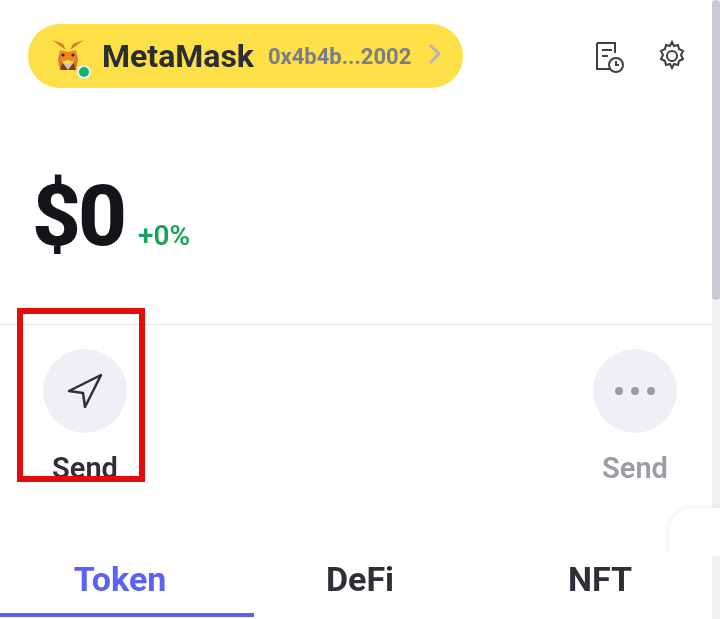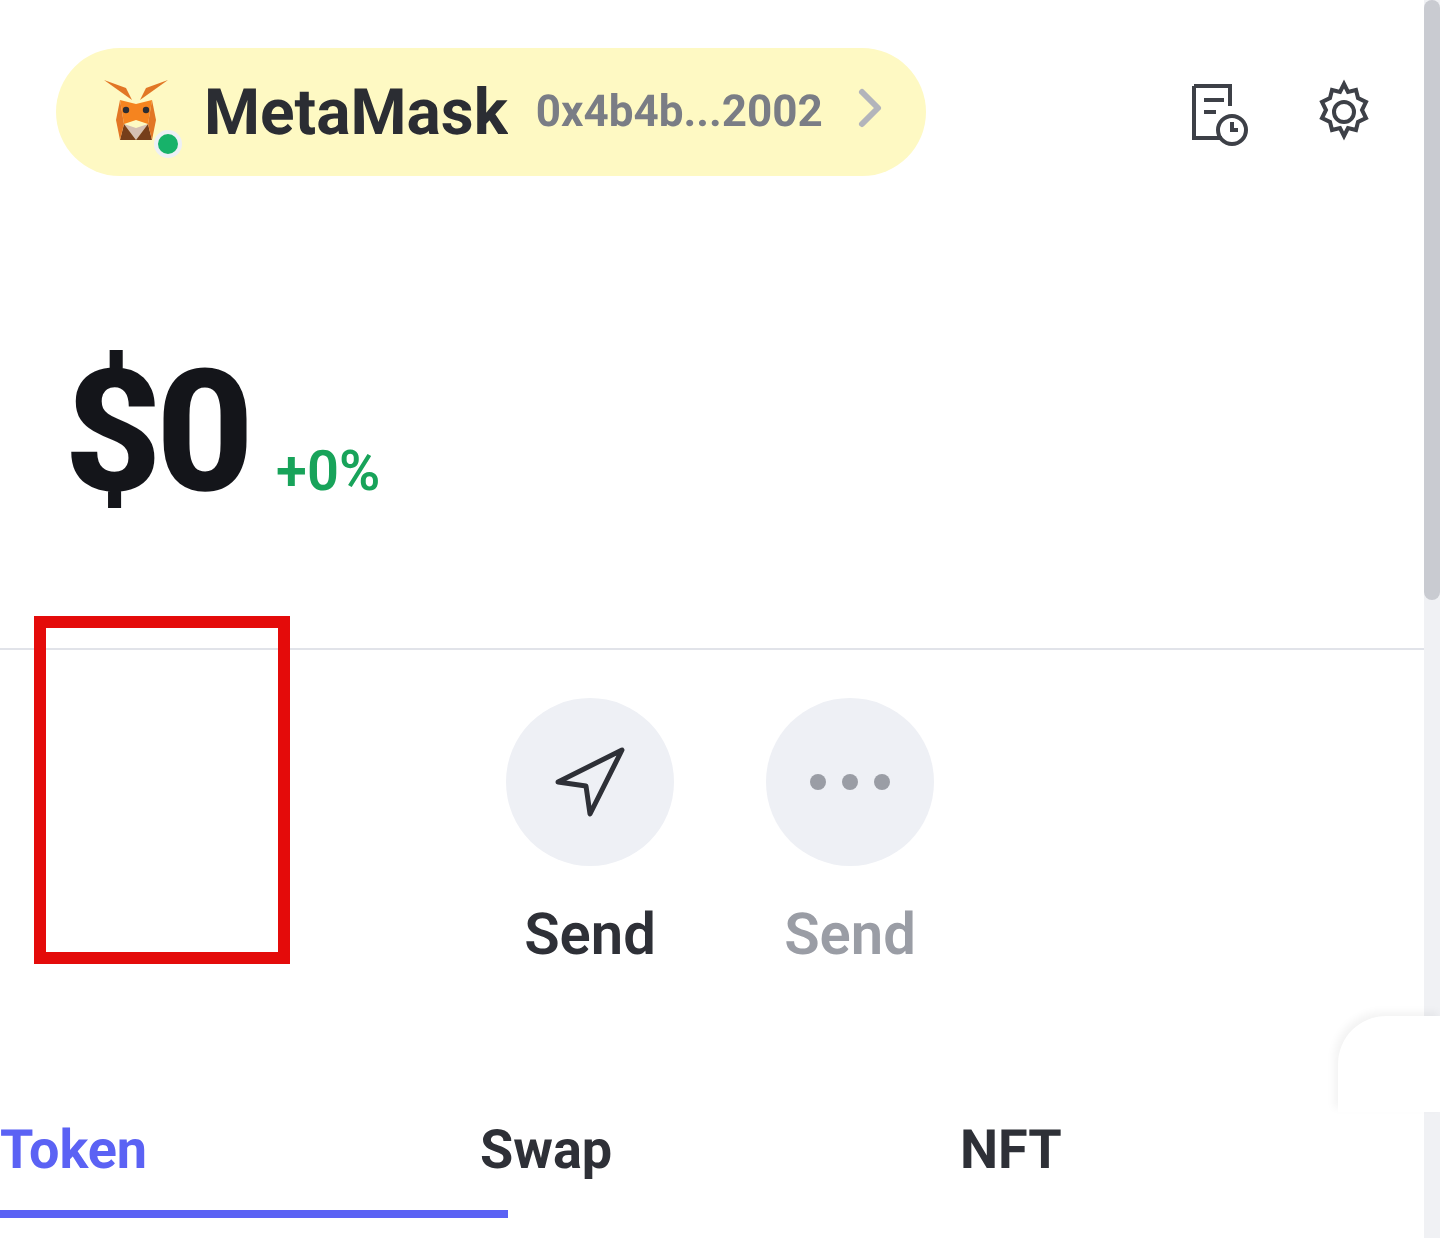--- a/index.html
+++ b/index.html
@@ -7,21 +7,21 @@
 
   .topbar {
     display: flex;
     align-items: center;
     padding: 24px 28px 18px 28px;
     gap: 24px;
   }
   .account-pill {
     display: flex;
     align-items: center;
-    background: #fef9c3;
+    background: #fde047;
     border-radius: 32px;
     padding: 12px 20px;
     gap: 14px;
     flex: 0 1 auto;
   }
   .fox-wrap { position: relative; width: 40px; height: 40px; }
   .fox { width: 40px; height: 40px; }
   .status-dot {
     position: absolute; right: -3px; bottom: -3px;
     width: 14px; height: 14px; border-radius: 50%;
@@ -50,21 +50,21 @@
     padding: 60px 32px 58px 32px;
     gap: 14px;
   }
   .balance-value { font-size: 85px; font-weight: 800; letter-spacing: -3px; color: #14151a; }
   .balance-change { font-size: 28px; font-weight: 600; color: #18a35a; }
 
   .sep { width: 100%; height: 1px; background: #e1e3e9; }
 
   .actions-row {
     display: flex;
-    justify-content: center;
+    justify-content: space-between;
     padding: 24px 20px 30px 20px;
     position: relative;
   }
   .action {
     display: flex;
     flex-direction: column;
     align-items: center;
     gap: 18px;
     cursor: pointer;
     width: 130px;
@@ -90,21 +90,22 @@
     pointer-events: none;
   }
 
   .tabs-row {
     display: flex;
     width: 100%;
     margin-top: 36px;
   }
   .tab {
     flex: 1;
-    font-size: 27px;
+    text-align: center;
+    font-size: 34px;
     font-weight: 700;
     color: #2e3037;
     padding: 8px 0 18px 0;
     cursor: pointer;
     position: relative;
   }
   .tab.active { color: #5b62f4; }
   .tab.active::after {
     content: "";
     position: absolute; left: -22px; right: -14px; bottom: 0;
@@ -205,21 +206,21 @@
           <span></span>
         </div>
     </div>
     <div class="action-label">Send</div>
   </div>
 
 </div>
 
 <div class="tabs-row">
   <div class="tab active">Token</div>
-  <div class="tab">Swap</div>
+  <div class="tab">DeFi</div>
   <div class="tab">NFT</div>
 </div>
 
 <div class="highlight-box"></div>
 
 <div class="right-scrollbar"></div>
 <div class="right-scrollbar-thumb"></div>
 <div class="scroll-indicator"></div>
 
 </body></html>

